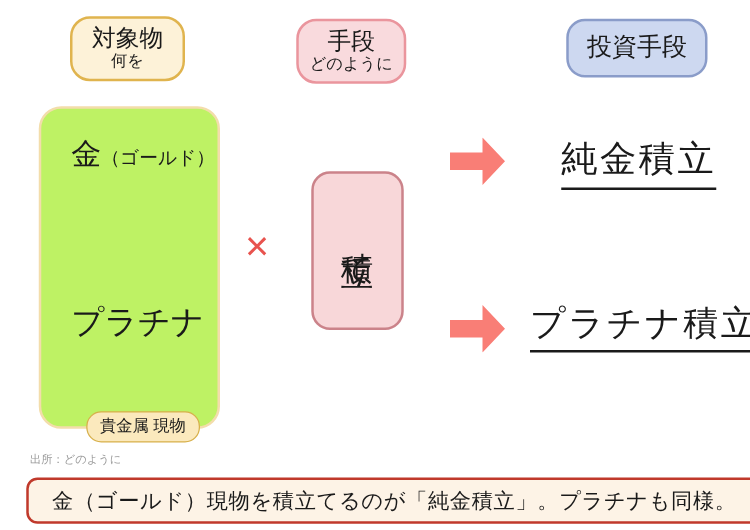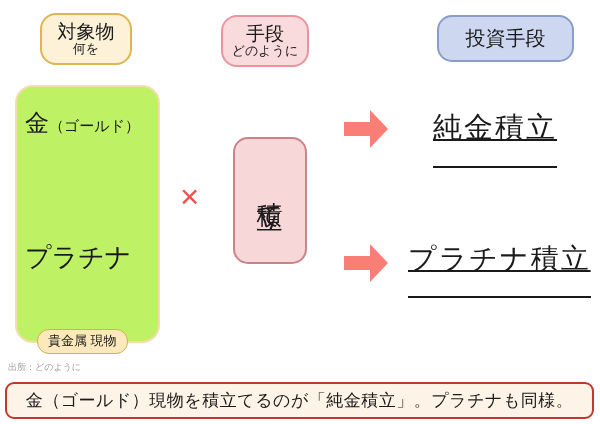--- a/index.html
+++ b/index.html
@@ -5,42 +5,42 @@
   * { margin: 0; padding: 0; box-sizing: border-box; }
   html, body { background: #ffffff; }
   body { font-family: "Liberation Sans", "DejaVu Sans", sans-serif; color: #1a1a1a; }
   .stage {
     position: relative;
     width: 600px;
     height: 424px;
     background: #ffffff;
     overflow: hidden;
   }
-  .abs { position: absolute; }
+  .abs { position: absolute; margin-left: 16px; }
 
   
   .pill {
     display: flex;
     flex-direction: column;
     align-items: center;
     justify-content: center;
     border-radius: 16px;
     line-height: 1.15;
     text-align: center;
   }
   .pill-target {
     left: 40px; top: 13px; width: 92px; height: 52px;
     background: #fdf2d8; border: 2px solid #e0b44e;
   }
   .pill-method {
     left: 221px; top: 15px; width: 88px; height: 52px;
     background: #f9dadd; border: 2px solid #ea959d;
   }
   .pill-invest {
-    left: 437px; top: 15px; width: 137px; height: 47px;
+    left: 437px; top: 15px; width: 113px; height: 47px;
     background: #cdd8f0; border: 2px solid #8a9cc9;
     border-radius: 15px;
   }
   .pill-title { font-size: 19px; font-weight: 500; }
   .pill-sub { font-size: 13px; }
   .pill-invest .pill-title { font-size: 20px; }
 
   
   .assets-box {
     left: 15px; top: 85px; width: 145px; height: 258px;
@@ -83,23 +83,22 @@
   
   .arrow-svg { display: block; }
   .arrow1 { left: 344px; top: 110px; }
   .arrow2 { left: 344px; top: 244px; }
 
   
   .result {
     font-size: 29px;
     letter-spacing: 2px;
     border-bottom: 2px solid #1a1a1a;
-    padding-bottom: 18px;
+    padding-bottom: 2px;
     white-space: nowrap;
-    text-decoration: underline;
   }
   .result1 { left: 433px; top: 108px; }
   .result2 { left: 408px; top: 240px; font-size: 28px; }
 
   
   .source-note {
     left: 8px; top: 361px;
     font-size: 9px; color: #999999;
   }
 

